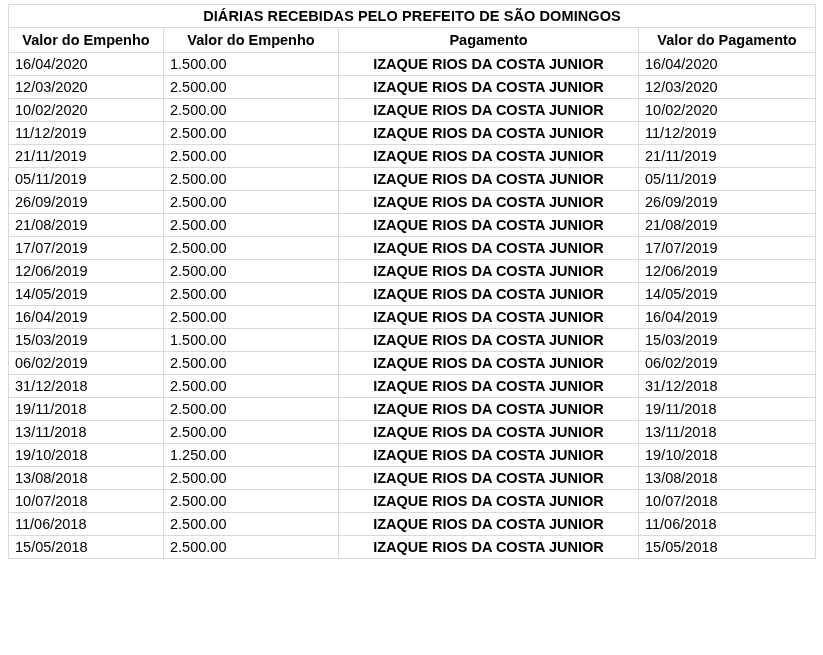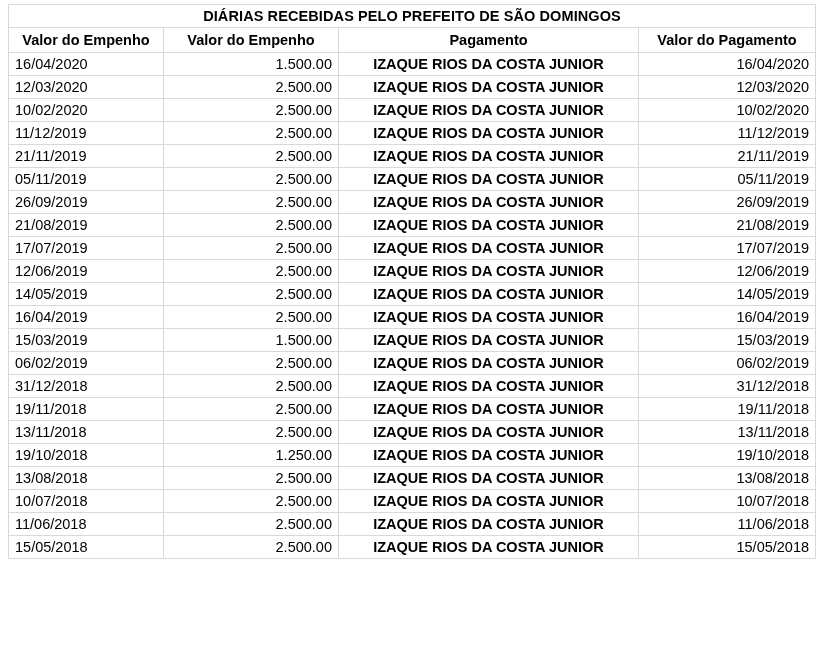--- a/index.html
+++ b/index.html
@@ -49,21 +49,21 @@
     text-align: center;
     font-size: 14.5px;
     height: 25px;
   }
   .col-date-emp   { width: 155px; }
   .col-valor      { width: 175px; }
   .col-favorecido { width: 300px; }
   .col-date-pag   { width: 177px; }
 
   td.c-left   { text-align: left; }
-  td.c-right  { text-align: right; padding-right: 10px; }
+  td.c-right  { text-align: left; padding-right: 10px; }
   td.c-center { text-align: center; font-weight: bold; }
 </style>
 </head>
 <body>
 
 <div class="sheet">
   <table class="data-table">
     <colgroup>
       <col class="col-date-emp">
       <col class="col-valor">

